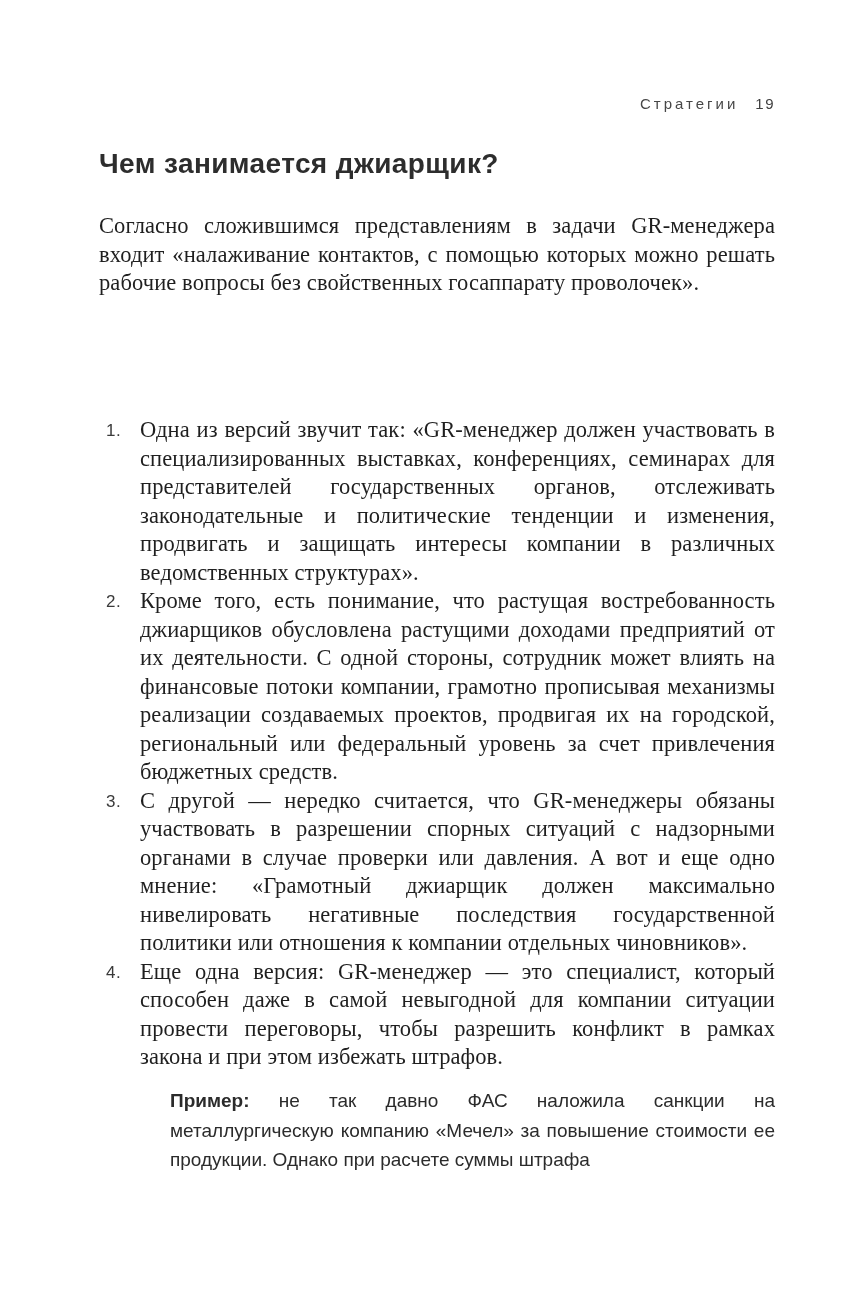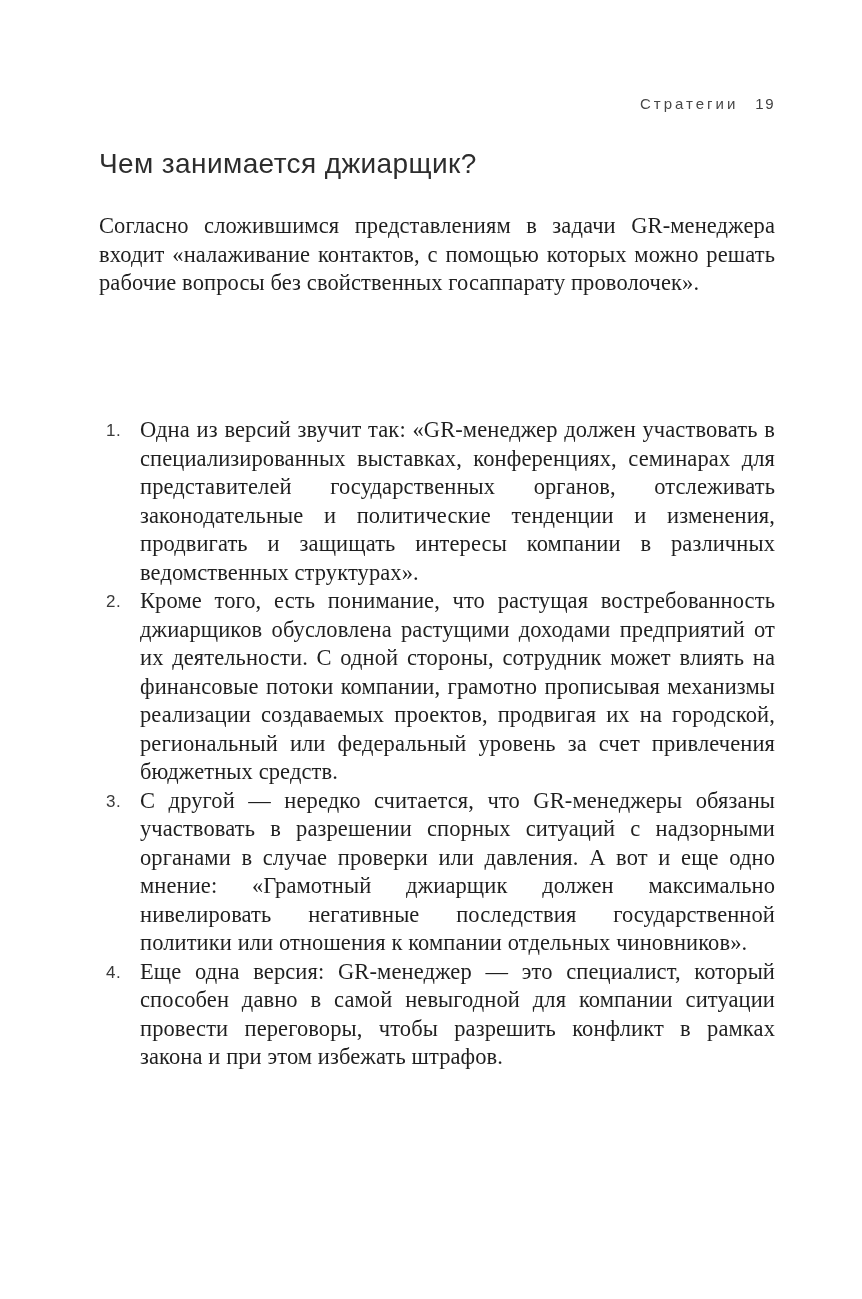--- a/index.html
+++ b/index.html
@@ -17,21 +17,21 @@
     letter-spacing:3px;
     white-space:nowrap;
   }
   .running-head .pagenum{
     margin-left:17px;letter-spacing:1.5px;color:#3f3f3f;
   }
   .page-title{
     position:absolute;left:99px;top:147px;right:87px;
     margin:0;
     font-family:"Liberation Sans",sans-serif;
-    font-weight:400;
+    font-weight:700;
     font-size:28px;line-height:34px;
     color:#2d2d2d;letter-spacing:.4px;
   }
   .intro{
     position:absolute;left:99px;right:87px;top:212px;
   }
   .para{
     margin:0;
     font-size:22.5px;line-height:28.5px;
     color:#1f1f1f;
@@ -82,17 +82,18 @@
   <h1 class="page-title">Чем занимается джиарщик?</h1>
 
   <div class="intro">
       <p class="para"><span>Согласно сложившимся представлениям в задачи GR-менеджера входит </span><span class="it">«налаживание контактов, с помощью которых можно решать рабочие вопросы без свойственных госаппарату проволочек»</span><span>.</span></p>
     </div>
 
   <ol class="vlist">
       <li><span class="num">1.</span><span>Одна из версий звучит так: «GR-менеджер должен участвовать в специализированных выставках, конференциях, семинарах для представителей государственных органов, отслеживать законодательные и политические тенденции и изменения, продвигать и защищать интересы компании в различных ведомственных структурах».</span></li>
       <li><span class="num">2.</span><span>Кроме того, есть понимание, что растущая востребованность джиарщиков обусловлена растущими доходами предприятий от их деятельности. </span><span class="it">С одной стороны,</span><span> сотрудник может влиять на финансовые потоки компании, грамотно прописывая механизмы реализации создаваемых проектов, продвигая их на городской, региональный или федеральный уровень за счет привлечения бюджетных средств.</span></li>
       <li><span class="num">3.</span><span class="it">С другой</span><span> — нередко считается, что GR-менеджеры обязаны участвовать в разрешении спорных ситуаций с надзорными органами в случае проверки или давления. А вот и еще одно мнение: «Грамотный джиарщик должен максимально нивелировать негативные последствия государственной политики или отношения к компании отдельных чиновников».</span></li>
-      <li><span class="num">4.</span><span>Еще одна версия: GR-менеджер — это специалист, который способен давно в самой невыгодной для компании ситуации провести переговоры, чтобы разрешить конфликт в рамках закона и при этом избежать штрафов.</span></li>
+      <li><span class="num">4.</span><span>Еще одна версия: GR-менеджер — это специалист, который способен даже в самой невыгодной для компании ситуации провести переговоры, чтобы разрешить конфликт в рамках закона и при этом избежать штрафов.</span></li>
     </ol>
 
+  <div class="example"><span class="bd">Пример:</span><span> не так давно ФАС наложила санкции на металлургическую компанию «Мечел» за повышение стоимости ее продукции. Однако при расчете суммы штрафа</span></div>
 
 </div>
 
 </body></html>

